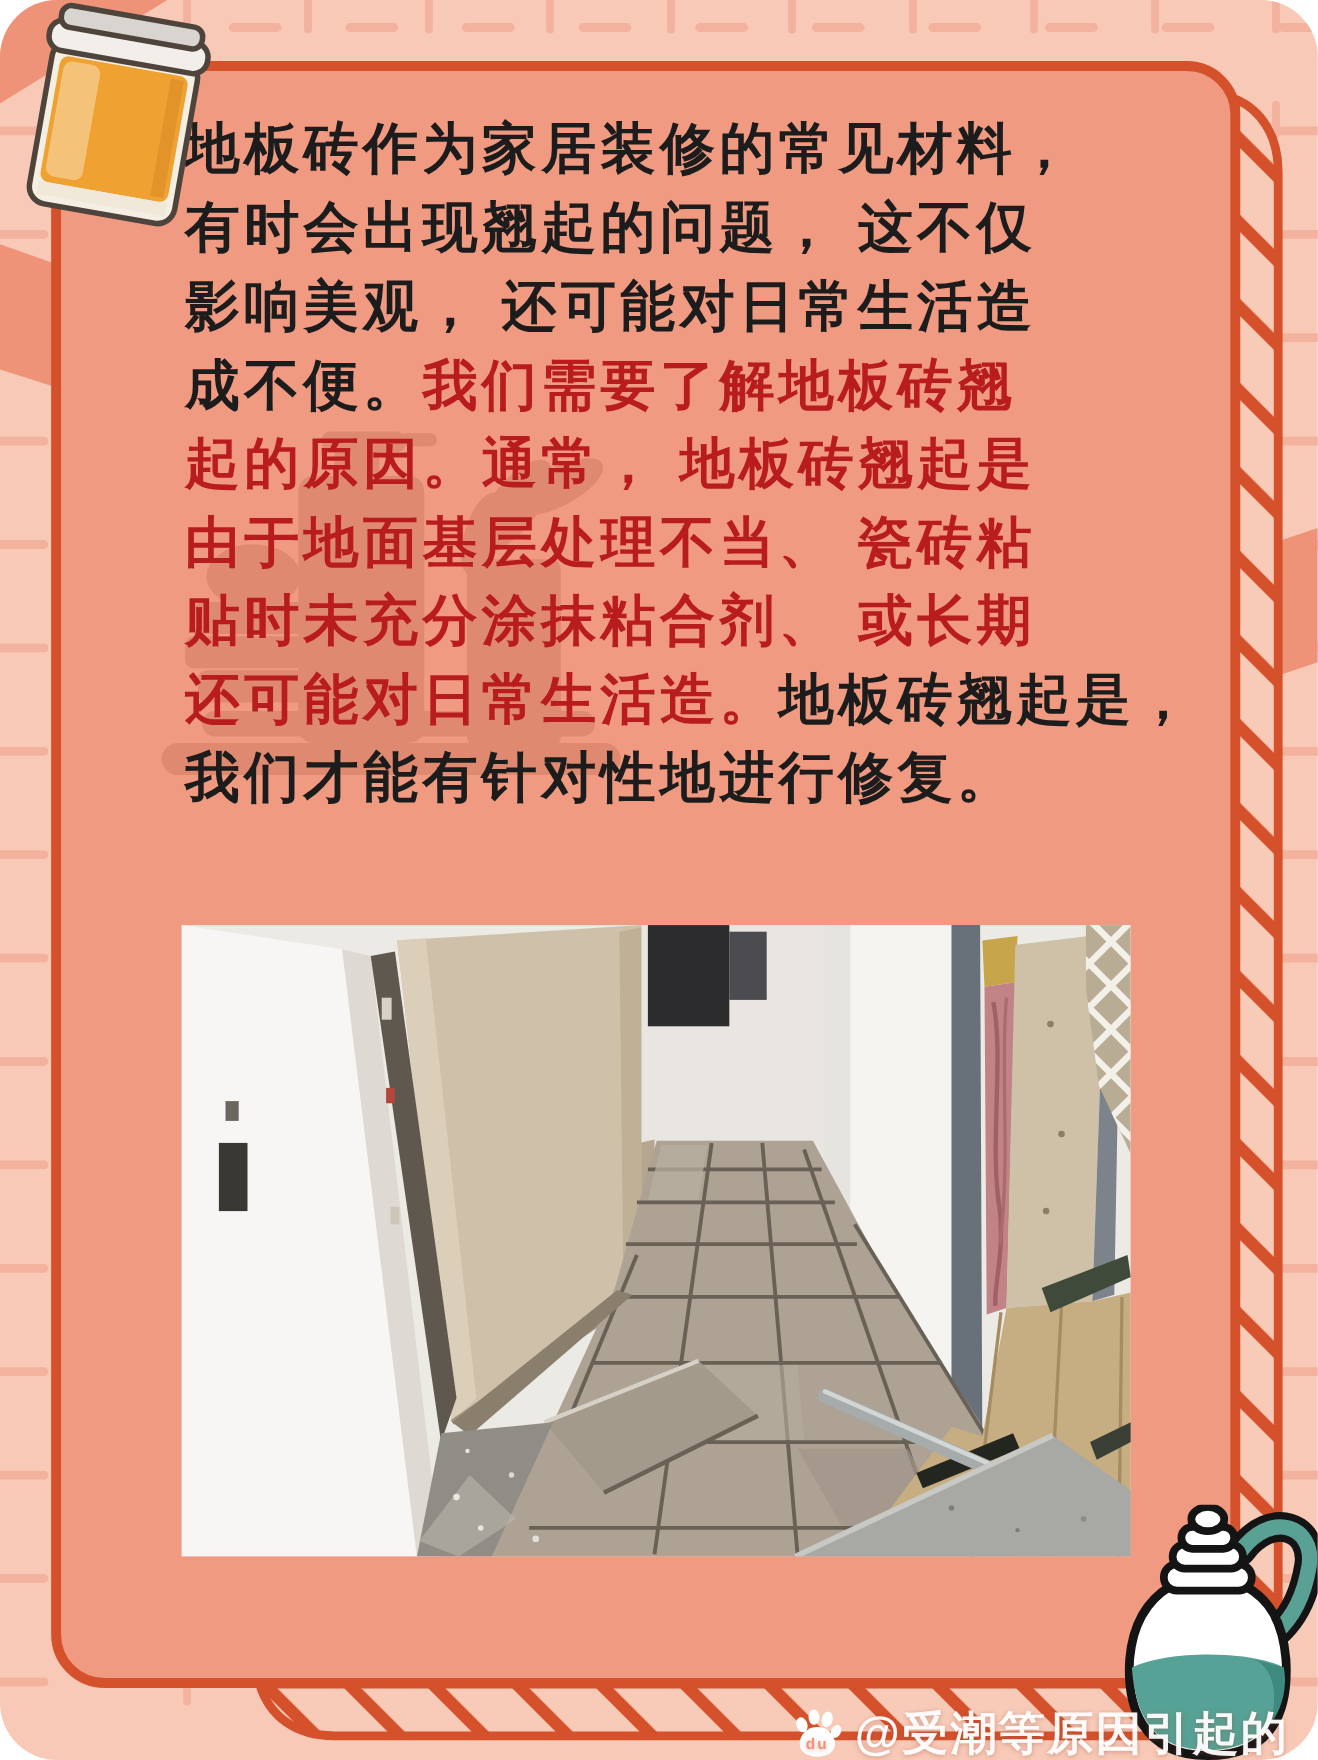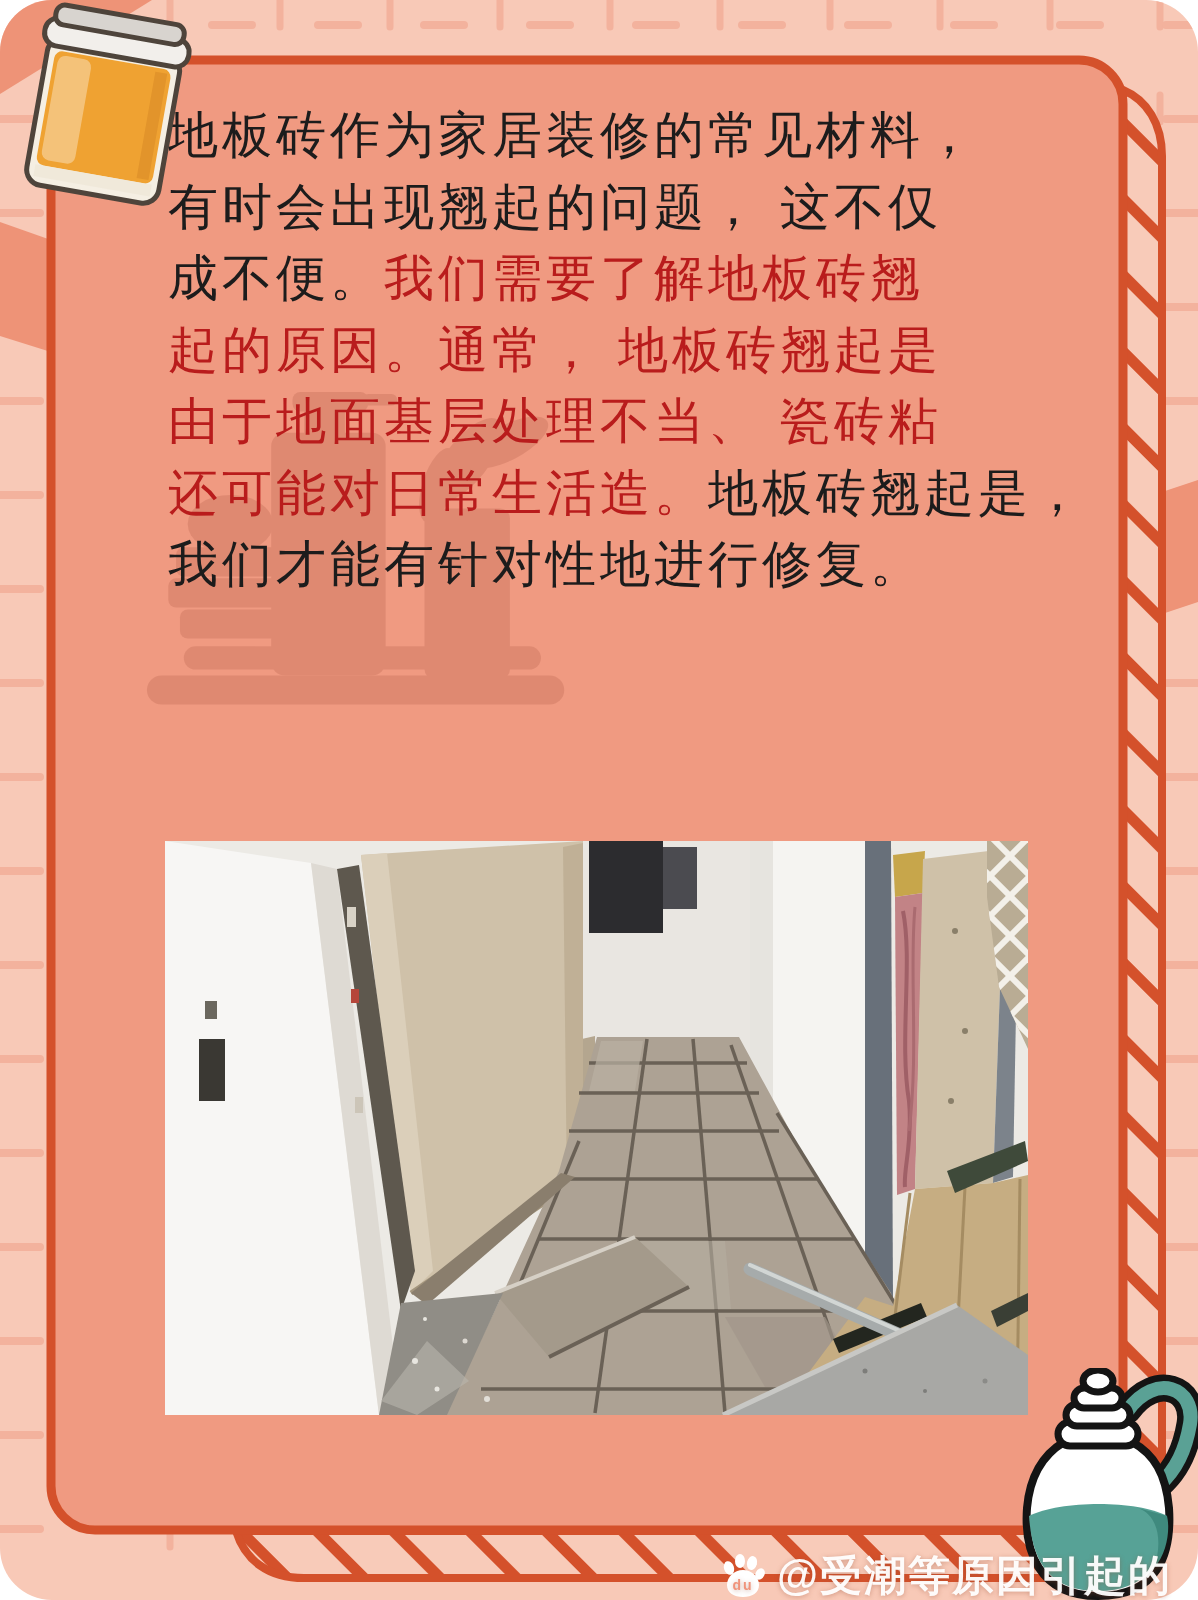--- a/index.html
+++ b/index.html
@@ -6,21 +6,21 @@
   body{
     width:1198px;height:1600px;position:relative;overflow:hidden;
     background:#ffffff;
     font-family:"Liberation Sans","DejaVu Sans",sans-serif;
   }
   .abs{position:absolute;}
   #decor{left:0;top:0;width:1198px;height:1600px;z-index:0;}
   #faint-deco{left:140px;top:392px;width:470px;height:330px;z-index:1;opacity:.17;}
   #text-block{
     left:168px;top:100px;width:830px;z-index:2;
-    font-size:50px;font-weight:400;letter-spacing:4px;line-height:71.5px;
+    font-size:50px;font-weight:700;letter-spacing:4px;line-height:71.5px;
     white-space:nowrap;
   }
   .tline{height:71.5px;}
   .seg-black{color:#1c1c1c;}
   .seg-red{color:#b91c1c;}
   #photo{left:165px;top:841px;width:863px;height:574px;z-index:2;}
   #jar{left:8px;top:0px;width:200px;height:220px;z-index:3;}
   #bottle{left:998px;top:1368px;width:200px;height:232px;z-index:3;}
   #watermark{
     right:26px;top:1514px;z-index:4;display:flex;align-items:center;gap:10px;
@@ -114,23 +114,25 @@
     <rect x="34" y="224" width="180" height="30" rx="8"></rect>
     <ellipse cx="86" cy="136" rx="44" ry="30"></ellipse>
     <rect x="0" y="292" width="430" height="30" rx="15"></rect>
     <rect x="38" y="262" width="368" height="24" rx="12"></rect>
   </g>
 </svg>
 
 <div id="text-block" class="abs">
     <div class="tline"><span class="seg-black">地板砖作为家居装修的常见材料，</span></div>
     <div class="tline"><span class="seg-black">有时会出现翘起的问题， 这不仅</span></div>
+    <div class="tline"><span class="seg-black">影响美观， 还可能对日常生活造</span></div>
     <div class="tline"><span class="seg-black">成不便。</span><span class="seg-red">我们需要了解地板砖翘</span></div>
     <div class="tline"><span class="seg-red">起的原因。通常， 地板砖翘起是</span></div>
     <div class="tline"><span class="seg-red">由于地面基层处理不当、 瓷砖粘</span></div>
+    <div class="tline"><span class="seg-red">贴时未充分涂抹粘合剂、 或长期</span></div>
     <div class="tline"><span class="seg-red">还可能对日常生活造。</span><span class="seg-black">地板砖翘起是，</span></div>
     <div class="tline"><span class="seg-black">我们才能有针对性地进行修复。</span></div>
   </div>
 
 <svg id="photo" class="abs" viewBox="0 0 863 574" preserveAspectRatio="none">
   <defs>
     <clipPath id="lat">
         <polygon points="822,0 863,0 863,208 834,146 822,56"></polygon>
       </clipPath>
     <clipPath id="photoClip">

